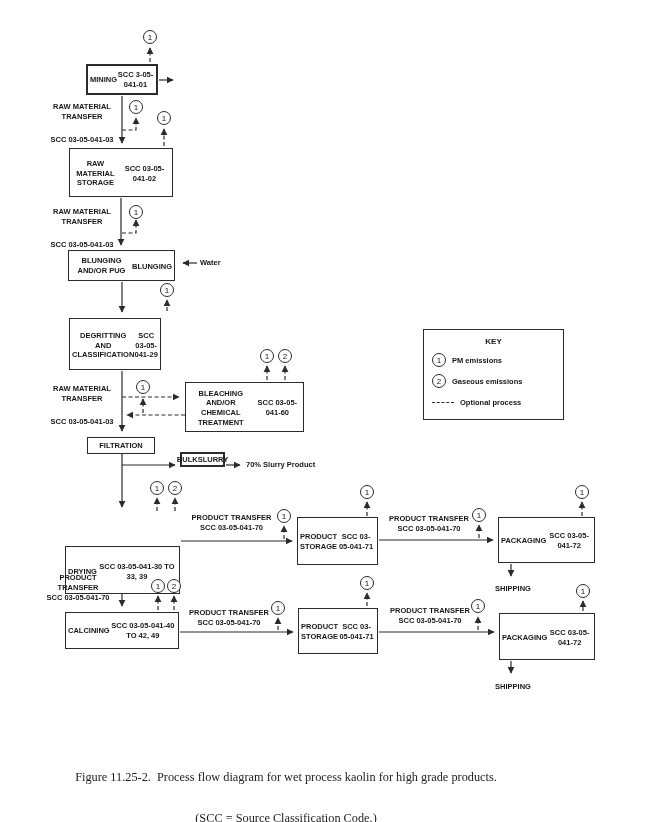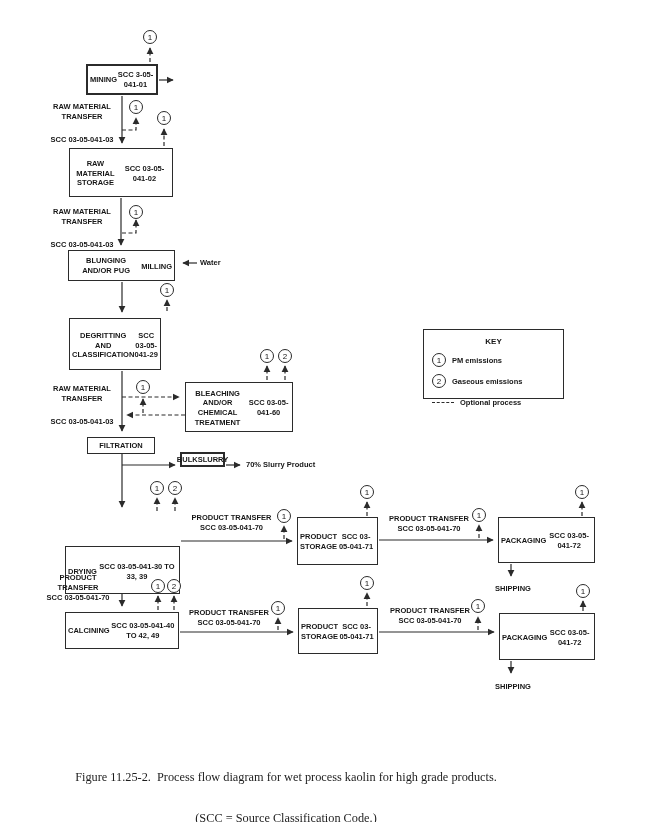--- a/index.html
+++ b/index.html
@@ -10,21 +10,21 @@
        display:flex;justify-content:space-between;align-items:center;
        padding:3px 2px;font-size:7.5px;font-weight:bold;line-height:1.3;text-align:center;z-index:2;}
   .box.center{justify-content:center;}
   .box.thick{border-width:2px;}
   .lbl{position:absolute;font-size:7.5px;font-weight:bold;text-align:center;line-height:1.32;z-index:2;}
   .lbl .scc{margin-top:13px;}
   .lbl.nw{white-space:nowrap;text-align:left;}
   .circ{position:absolute;width:14px;height:14px;box-sizing:border-box;border:1.3px solid #2b2b2b;
         border-radius:50%;background:#fff;display:flex;align-items:center;justify-content:center;
         font-size:8px;font-weight:normal;z-index:3;}
-  .key{position:absolute;left:423px;top:329px;width:141px;height:70px;box-sizing:border-box;
+  .key{position:absolute;left:423px;top:329px;width:141px;height:91px;box-sizing:border-box;
        border:1.4px solid #2b2b2b;background:#fff;z-index:2;font-size:7.5px;font-weight:bold;}
   .key-title{text-align:center;margin-top:7px;font-size:8px;}
   .key-row{display:flex;align-items:center;margin:7px 0 0 8px;height:14px;}
   .key-row .circ{position:static;flex:0 0 auto;margin-right:6px;}
   .dash-sample{width:22px;height:0;border-top:1.7px dashed #2b2b2b;margin-right:6px;flex:0 0 auto;}
   .cap{position:absolute;left:0;width:572px;text-align:center;
        font-family:"Liberation Serif",serif;font-size:12.3px;color:#1d1d1d;white-space:pre-wrap;z-index:2;}
 </style>
 </head>
 <body>
@@ -89,32 +89,32 @@
   <div class="box" style="left:69px;top:148px;width:104px;height:49px;padding-top:5px;">
     <div>
       <div>RAW MATERIAL</div>
       <div>STORAGE</div>
     </div>
     <div>SCC 03-05-041-02</div>
   </div>
 
   <div class="box center" style="left:68px;top:250px;width:107px;height:31px;">
     <div>BLUNGING AND/OR PUG</div>
-    <div style="margin-top:2px;">MILLING</div>
+    <div style="margin-top:2px;">BLUNGING</div>
   </div>
 
   <div class="box" style="left:69px;top:318px;width:92px;height:52px;padding-top:6px;">
     <div>
       <div>DEGRITTING AND</div>
       <div>CLASSIFICATION</div>
     </div>
     <div>SCC 03-05-041-29</div>
   </div>
 
-  <div class="box" style="left:185px;top:382px;width:108px;height:50px;padding-top:5px;">
+  <div class="box" style="left:185px;top:382px;width:119px;height:50px;padding-top:5px;">
     <div>
       <div>BLEACHING AND/OR</div>
       <div>CHEMICAL TREATMENT</div>
     </div>
     <div>SCC 03-05-041-60</div>
   </div>
 
   <div class="box center" style="left:87px;top:437px;width:68px;height:17px;">
     <div>FILTRATION</div>
   </div>

